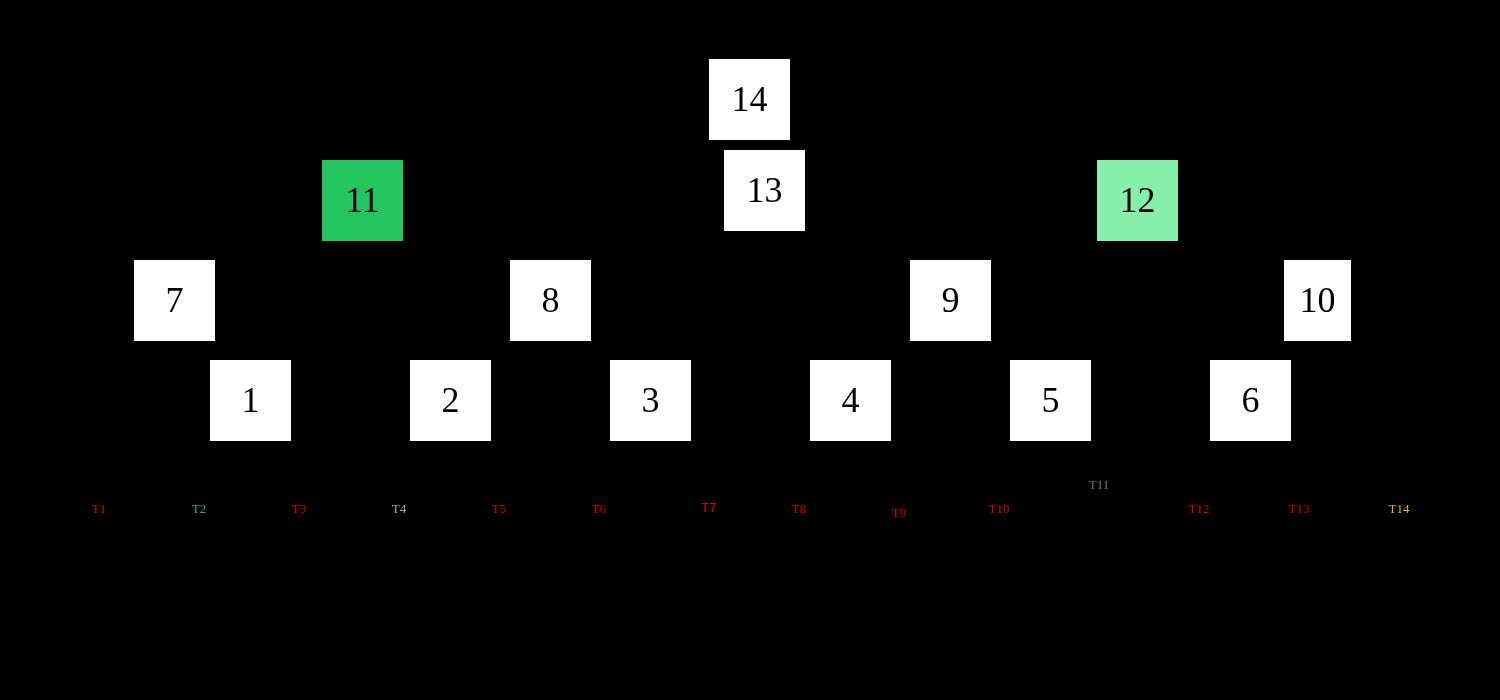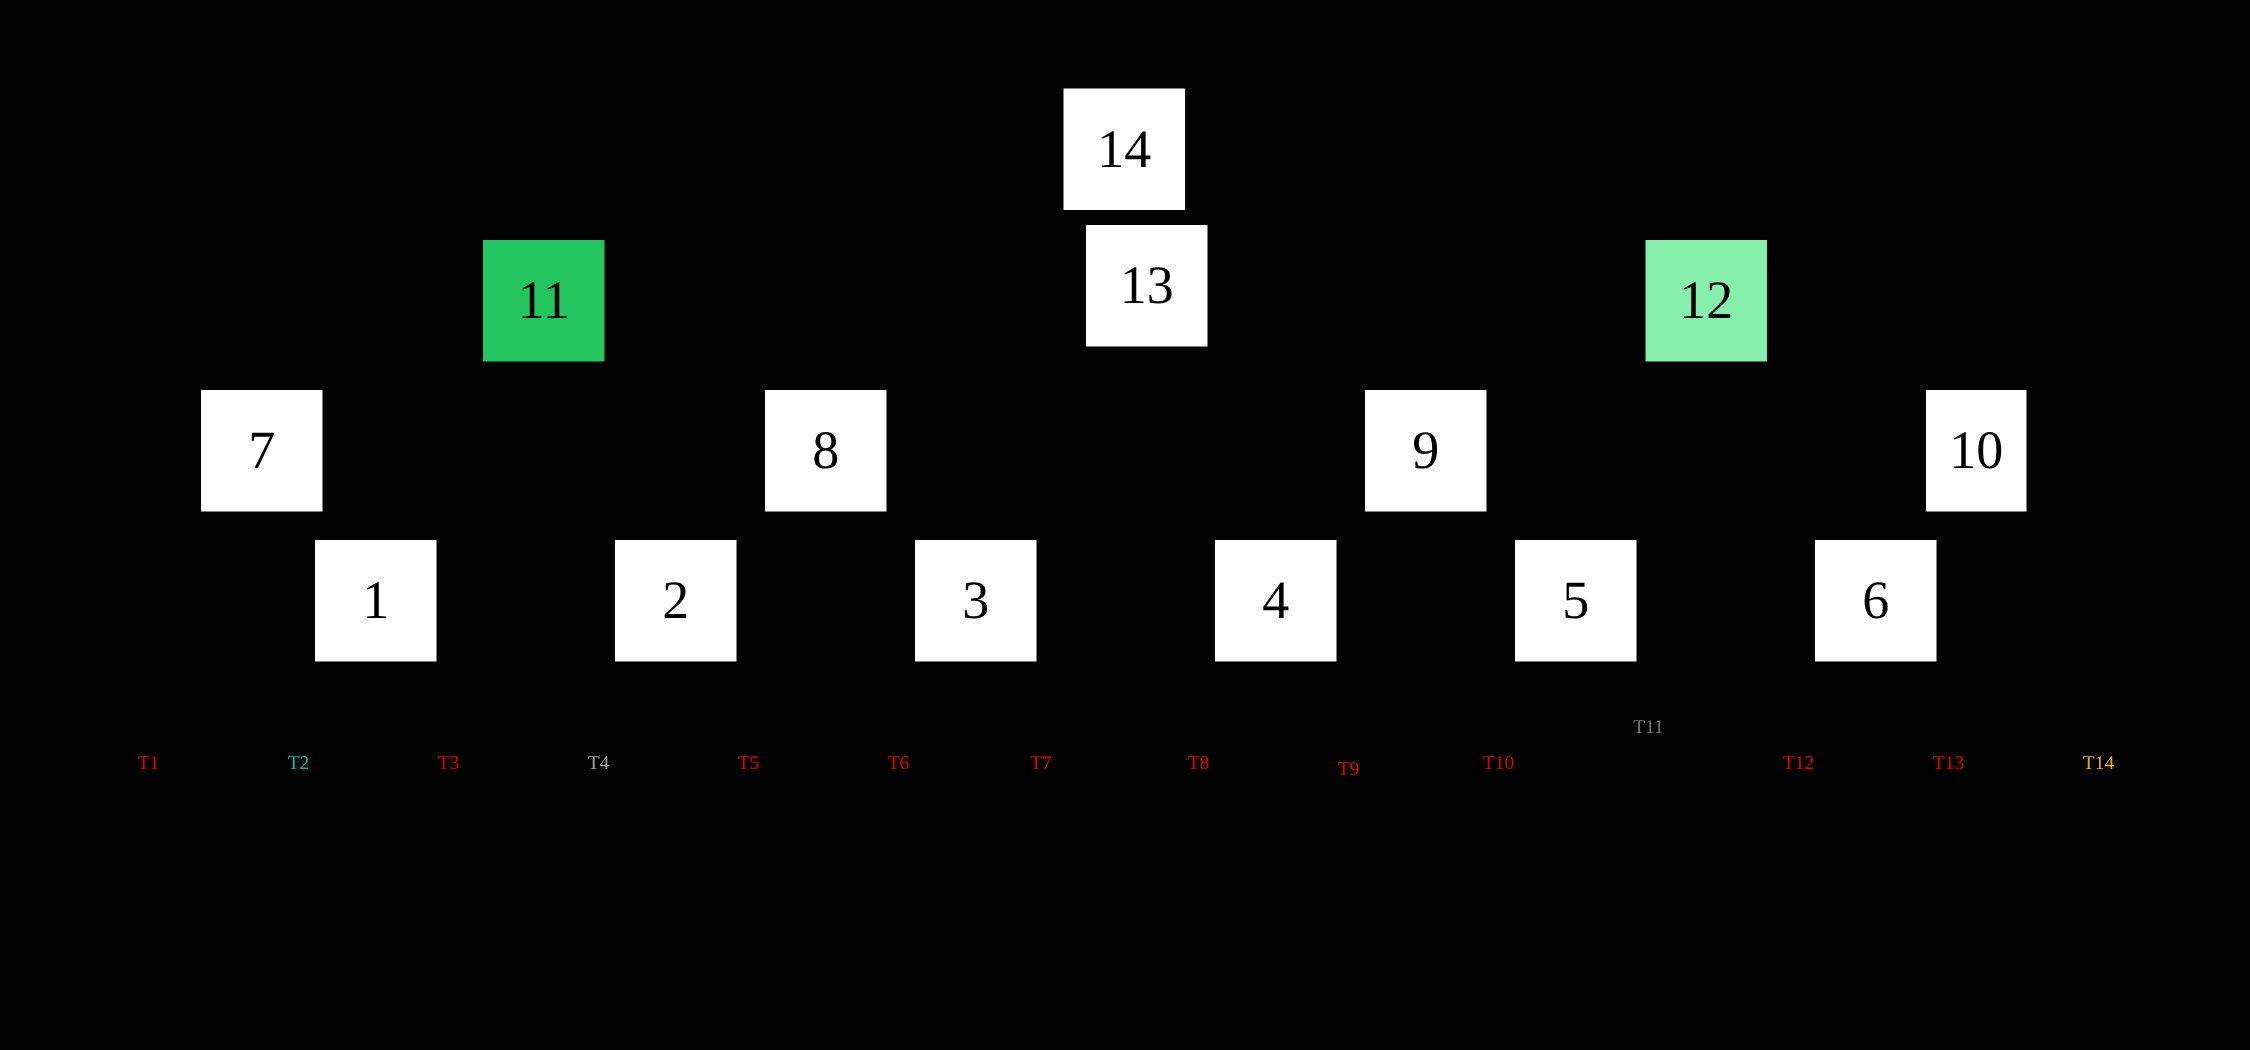--- a/index.html
+++ b/index.html
@@ -94,21 +94,21 @@
         <span class="node-label">14</span>
       </div>
     </div>
   <div id="axis-layer">
       <div class="axis-tick-label" style="left: 99px; top: 508px; color: rgb(227, 0, 0); font-size: 13px;">T1</div>
       <div class="axis-tick-label" style="left: 199px; top: 508px; color: #14b8a6; font-size: 13px;">T2</div>
       <div class="axis-tick-label" style="left: 299px; top: 508px; color: rgb(227, 0, 0); font-size: 13px;">T3</div>
       <div class="axis-tick-label" style="left: 399px; top: 508px; color: #a3a3a3; font-size: 13px;">T4</div>
       <div class="axis-tick-label" style="left: 499px; top: 508px; color: rgb(227, 0, 0); font-size: 13px;">T5</div>
       <div class="axis-tick-label" style="left: 599px; top: 508px; color: rgb(227, 0, 0); font-size: 13px;">T6</div>
-      <div class="axis-tick-label" style="left: 694px; top: 508px; color: rgb(227, 0, 0); font-size: 13px;">T7</div>
+      <div class="axis-tick-label" style="left: 709px; top: 508px; color: rgb(227, 0, 0); font-size: 13px; font-family: Liberation Mono, monospace;">T7</div>
       <div class="axis-tick-label" style="left: 799px; top: 508px; color: rgb(227, 0, 0); font-size: 13px;">T8</div>
       <div class="axis-tick-label" style="left: 899px; top: 512px; color: rgb(227, 0, 0); font-size: 13px;">T9</div>
       <div class="axis-tick-label" style="left: 999px; top: 508px; color: rgb(227, 0, 0); font-size: 13px;">T10</div>
       <div class="axis-tick-label" style="left: 1099px; top: 484px; color: #737373; font-size: 13px;">T11</div>
       <div class="axis-tick-label" style="left: 1199px; top: 508px; color: rgb(227, 0, 0); font-size: 13px;">T12</div>
       <div class="axis-tick-label" style="left: 1299px; top: 508px; color: rgb(227, 0, 0); font-size: 13px;">T13</div>
       <div class="axis-tick-label" style="left: 1399px; top: 508px; color: #eab308; font-size: 13px;">T14</div>
     </div>
 </div>
 

